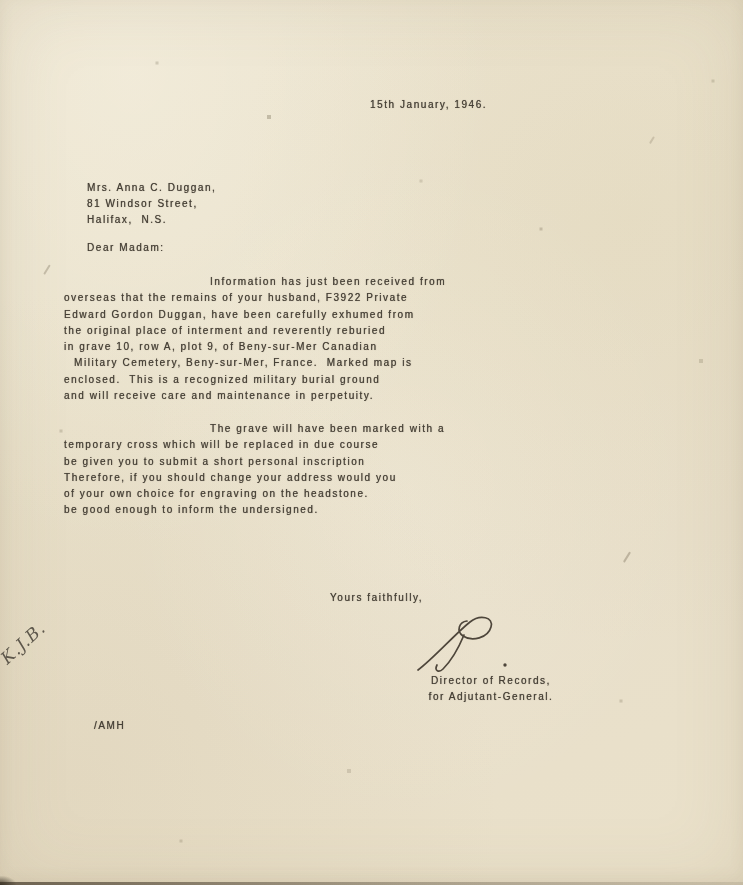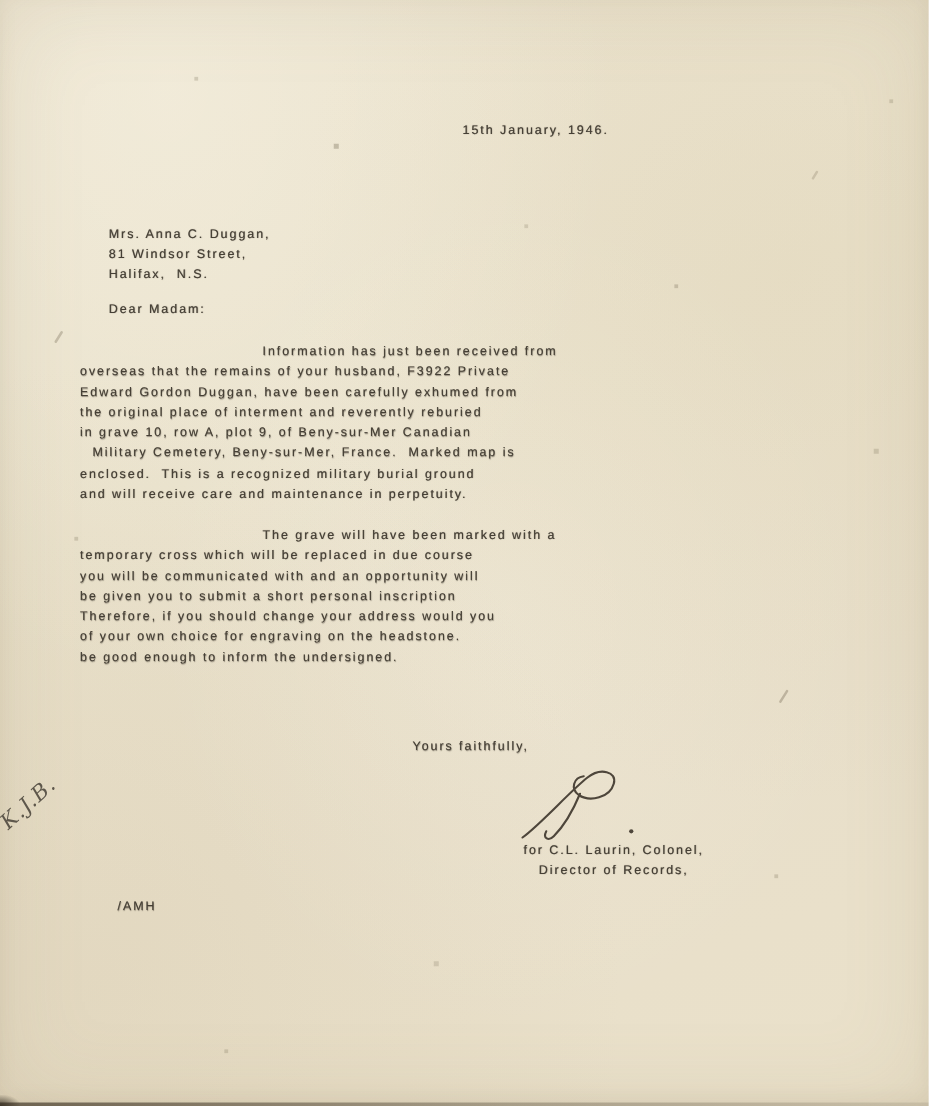--- a/index.html
+++ b/index.html
@@ -105,38 +105,37 @@
     <div class="tw" style="position:static;">the original place of interment and reverently reburied</div>
     <div class="tw" style="position:static;">in grave 10, row A, plot 9, of Beny-sur-Mer Canadian</div>
     <div class="tw" style="position:static;padding-left:10px;">Military Cemetery, Beny-sur-Mer, France.  Marked map is</div>
     <div class="tw" style="position:static;">enclosed.  This is a recognized military burial ground</div>
     <div class="tw" style="position:static;">and will receive care and maintenance in perpetuity.</div>
   </div>
 
   <div class="para" style="position:absolute; left:64px; top:421px;">
     <div class="tw indent" style="position:static;">The grave will have been marked with a</div>
     <div class="tw" style="position:static;">temporary cross which will be replaced in due course</div>
-    <div class="tw" style="position:static;">you will be communicated with and an opportunity will</div>
     <div class="tw" style="position:static;">be given you to submit a short personal inscription</div>
     <div class="tw" style="position:static;">Therefore, if you should change your address would you</div>
     <div class="tw" style="position:static;">of your own choice for engraving on the headstone.</div>
     <div class="tw" style="position:static;">be good enough to inform the undersigned.</div>
   </div>
 
   <div class="tw" style="left:330px; top:592px;">Yours faithfully,</div>
 
   <svg class="signature-svg" width="112" height="62" viewBox="0 0 112 62" aria-label="R.">
     <path d="M 12 58 C 27 47, 50 21, 64 10 C 74 2, 88 5, 85 15 C 82 26, 66 30, 57 24 C 50 19, 53 10, 61 9" fill="none" stroke="#4e463b" stroke-width="1.7" stroke-linecap="round"></path>
     <path d="M 58 23 C 53 35, 45 49, 37 57 C 33 61, 28 59, 31 53" fill="none" stroke="#4e463b" stroke-width="1.7" stroke-linecap="round"></path>
     <circle cx="99" cy="53" r="1.7" fill="#4e463b"></circle>
   </svg>
 
   <div class="sig-block" style="position:absolute; left:363px; top:673px;">
-    <div class="tw" style="position:static;">for C.L. Laurin, Colonel,</div>
     <div class="tw" style="position:static;">Director of Records,</div>
+    <div class="tw" style="position:static;">for Adjutant-General.</div>
   </div>
 
   <div class="hand" style="left:10px; top:648px;">K.J.B.</div>
 
   <div class="tw" style="left:94px; top:720px;">/AMH</div>
 
   <div class="pencil-mark mark-1"></div>
   <div class="pencil-mark mark-2"></div>
   <div class="pencil-mark mark-3"></div>
 

